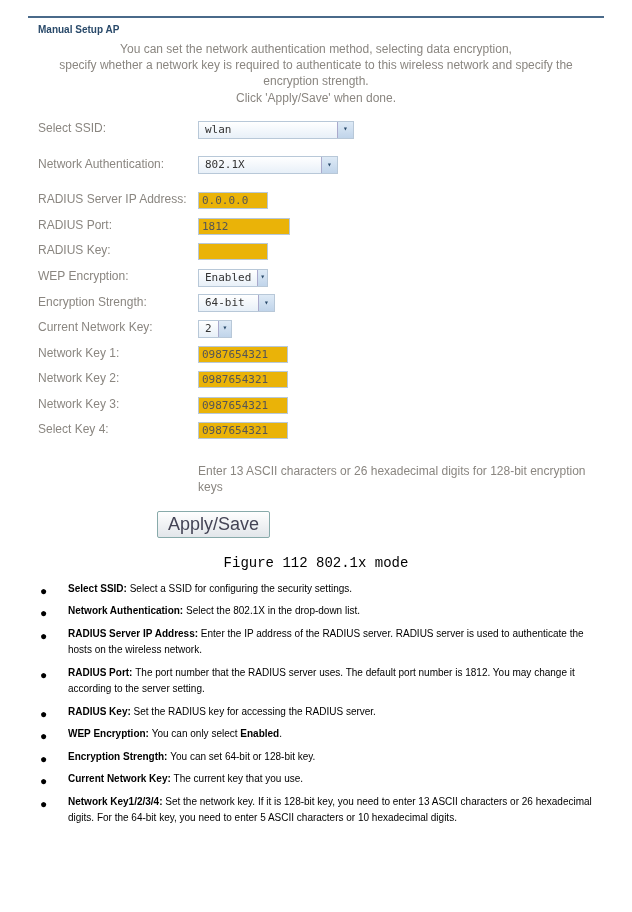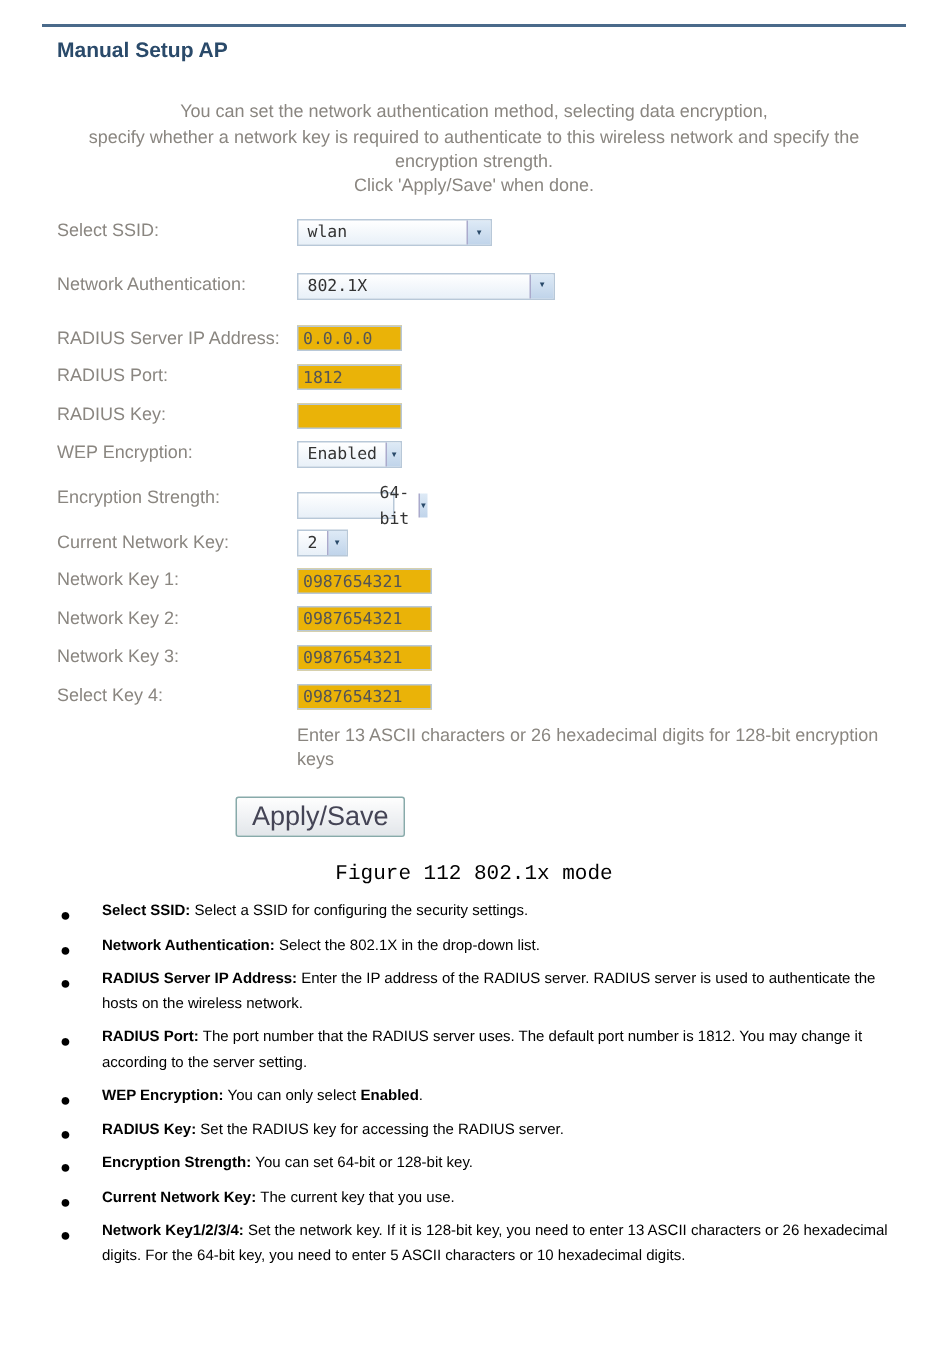--- a/index.html
+++ b/index.html
@@ -1,28 +1,28 @@
 <!DOCTYPE html>
 <html><head>
   <meta charset="utf-8">
   <style>
     * { box-sizing: border-box; margin: 0; padding: 0; }
     body { font-family: Arial, sans-serif; width: 632px; background: #fff; color: #000; font-size: 13.5px; line-height: 1.6; }
     .page { padding: 16px 28px 30px 28px; }
     .screenshot-container { border-top: 2px solid #4a6a8a; background: #fff; padding: 4px 10px 10px 10px; margin-bottom: 2px; }
-    .title { font-weight: bold; color: #2a4a6a; font-size: 14px; margin-bottom: 22px; }
+    .title { font-weight: bold; color: #2a4a6a; font-size: 10px; margin-bottom: 3px; }
     .intro { color: #8a8680; font-size: 12px; line-height: 1.35; margin-bottom: 12px; text-align: center; }
     .form-row { display: flex; align-items: center; margin-bottom: 4px; }
     .form-label { width: 160px; color: #8a8680; font-size: 12px; }
     .form-field input[type="text"] { font-family: monospace; font-size: 11px; color: #555; border: 1px solid #b8c8d8; padding: 1px 3px; background:#eab308; }
     .form-field .disabled-input { border: 1px solid #ccc; color: #bbb; background: #f8f8f8; }
     .select-box { display: inline-flex; align-items: center; border: 1px solid #b8c8d8; background: linear-gradient(#fff,#e8f0f8); font-family: monospace; font-size: 11px; color: #333; height: 18px; }
     .select-box span { padding: 0 6px; }
     .select-arrow { width: 16px; height: 16px; background: linear-gradient(#deeaf6,#c0d4ea); border-left: 1px solid #aac; display: flex; align-items: center; justify-content: center; color: #2a4a6a; font-size: 8px; }
-    .hint { color: #8a8680; font-size: 12px; line-height: 1.35; margin-top: 8px; margin-left: 160px; }
+    .hint { color: #8a8680; font-size: 12px; line-height: 1.35; margin-top: 22px; margin-left: 160px; }
     .apply-btn { margin: 16px 0 0 119px; display: inline-block; border: 1px solid #8aa; background: linear-gradient(#fefefe,#e2e6ea); padding: 2px 10px; font-size: 18px; color: #445; border-radius: 2px; }
     .figure-caption { text-align: center; font-size: 14px; margin: 4px 0 6px 0; font-family: Liberation Mono, monospace; }
     .bullets { list-style: none; padding-left: 6px; }
     .bullets li { position: relative; padding-left: 34px; margin-bottom: 6px; font-size: 10px; line-height: 1.65; }
     .bullets li::before { content: "●"; position: absolute; left: 6px; top: 1px; font-size: 12px; }
     .bold { font-weight: bold; }
   </style>
 </head>
 <body>
 
@@ -32,70 +32,70 @@
     <div class="title">Manual Setup AP</div>
     <div class="intro">
       <span>You can set the network authentication method, selecting data encryption,</span><br>
       <span>specify whether a network key is required to authenticate to this wireless network and specify the encryption strength.</span><br>
       <span>Click 'Apply/Save' when done.</span>
     </div>
 
     <div class="form-row">
       <div class="form-label">Select SSID:</div>
       <div class="form-field">
-        <div class="select-box" style="width:130px;">
+        <div class="select-box" style="width:156px;">
           <span>wlan</span>
           <div style="margin-left:auto" class="select-arrow">▾</div>
         </div>
       </div>
     </div>
 
     <div style="height:10px;"></div>
 
     <div class="form-row">
       <div class="form-label">Network Authentication:</div>
       <div class="form-field">
-        <div class="select-box" style="width:172px;justify-content:flex-end;">
+        <div class="select-box" style="width:140px;justify-content:flex-end;">
           <span>802.1X</span>
           <div style="margin-left:auto" class="select-arrow">▾</div>
         </div>
       </div>
     </div>
 
     <div style="height:10px;"></div>
 
     <div class="form-row">
       <div class="form-label">RADIUS Server IP Address:</div>
       <div class="form-field"><input type="text" style="width: 70px;" value="0.0.0.0"></div>
     </div>
 
     <div class="form-row">
       <div class="form-label">RADIUS Port:</div>
-      <div class="form-field"><input type="text" style="width: 70px;" value="1812"></div>
+      <div class="form-field"><input type="text" style="width: 92px;" value="1812"></div>
     </div>
 
     <div class="form-row">
       <div class="form-label">RADIUS Key:</div>
       <div class="form-field"><input type="text" style="width: 70px;" value=""></div>
     </div>
 
     <div class="form-row">
       <div class="form-label">WEP Encryption:</div>
       <div class="form-field">
         <div class="select-box" style="width:70px;">
           <span>Enabled</span>
           <div style="margin-left:auto" class="select-arrow">▾</div>
         </div>
       </div>
     </div>
 
     <div class="form-row">
       <div class="form-label">Encryption Strength:</div>
       <div class="form-field">
-        <div class="select-box" style="width:65px;padding-left:48px;">
+        <div class="select-box" style="width:77px;">
           <span>64-bit</span>
           <div style="margin-left:auto" class="select-arrow">▾</div>
         </div>
       </div>
     </div>
 
     <div class="form-row">
       <div class="form-label">Current Network Key:</div>
       <div class="form-field">
         <div class="select-box" style="width:34px;">
@@ -128,20 +128,20 @@
   </div>
 
   <div class="figure-caption">Figure 112 802.1x mode</div>
 
   <ul class="bullets">
 
   <li><span class="bold">Select SSID: </span><span>Select a SSID for configuring the security settings.</span></li>
       <li><span class="bold">Network Authentication: </span><span>Select the 802.1X in the drop-down list.</span></li>
       <li><span class="bold">RADIUS Server IP Address: </span><span>Enter the IP address of the RADIUS server. RADIUS server is used to authenticate the hosts on the wireless network.</span></li>
       <li><span class="bold">RADIUS Port: </span><span>The port number that the RADIUS server uses. The default port number is 1812. You may change it according to the server setting.</span></li>
+      <li><span class="bold">RADIUS Key: </span><span>Set the RADIUS key for accessing the RADIUS server.</span></li>
       <li><span class="bold">WEP Encryption: </span><span>You can only select </span><span class="bold">Enabled</span><span>.</span></li>
-      <li><span class="bold">RADIUS Key: </span><span>Set the RADIUS key for accessing the RADIUS server.</span></li>
       <li><span class="bold">Encryption Strength: </span><span>You can set 64-bit or 128-bit key.</span></li>
       <li><span class="bold">Current Network Key: </span><span>The current key that you use.</span></li>
       <li><span class="bold">Network Key1/2/3/4: </span><span>Set the network key. If it is 128-bit key, you need to enter 13 ASCII characters or 26 hexadecimal digits. For the 64-bit key, you need to enter 5 ASCII characters or 10 hexadecimal digits.</span></li>
     </ul>
 
 </div>
 
 </body></html>

